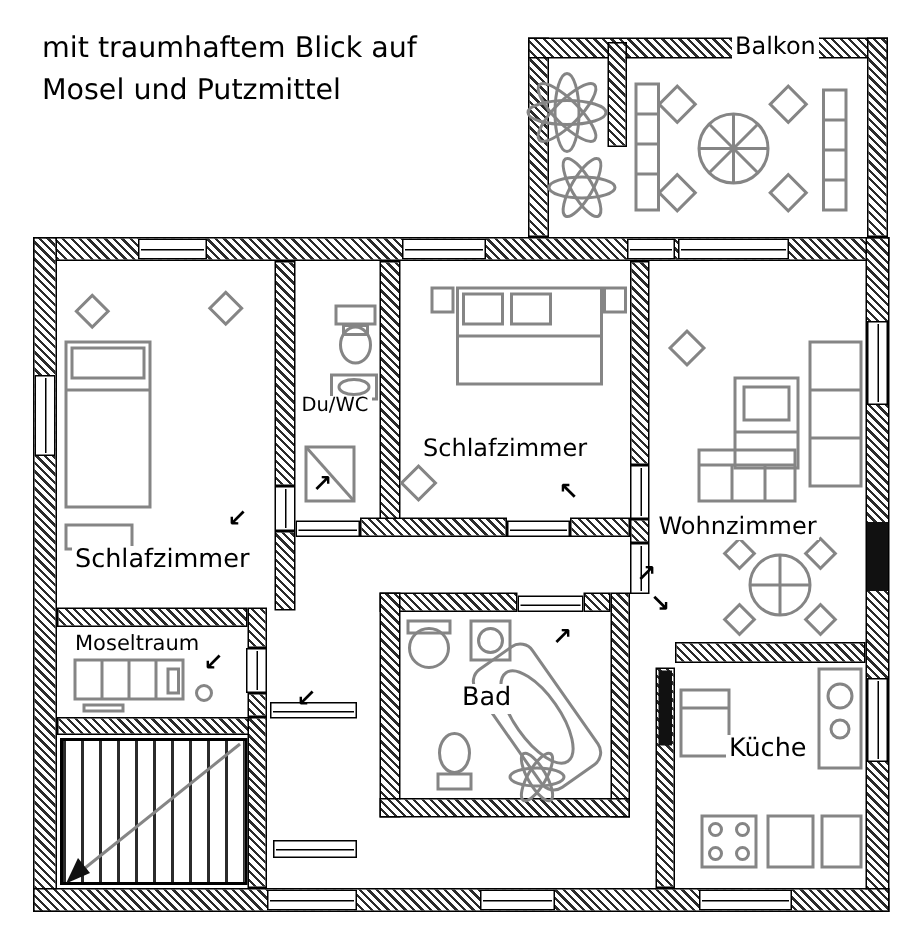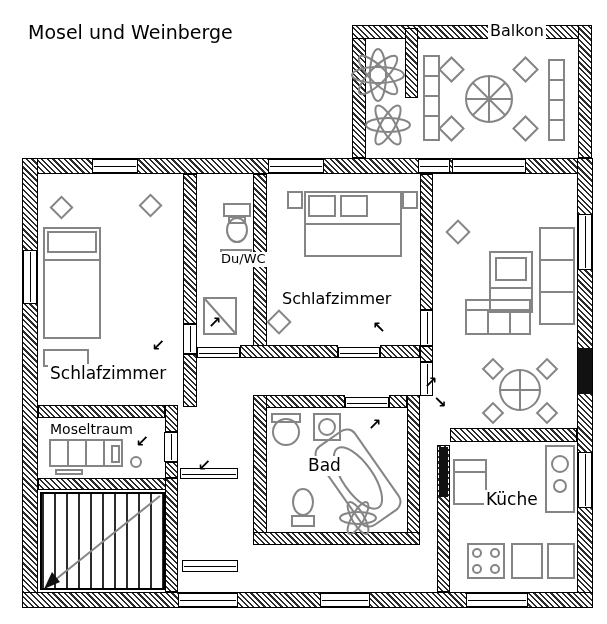--- a/index.html
+++ b/index.html
@@ -31,21 +31,22 @@
 
   #furn { position:absolute; left:0; top:0; pointer-events:none; }
   #furn * { stroke:#858585; fill:none; stroke-width:2; }
 </style>
 </head>
 <body>
 
 <div id="plan">
 
   <div class="title">
-    <div>Mosel und Weinberge</div>
+    <div>mit traumhaftem Blick auf</div>
+    <div>Mosel und Putzmittel</div>
   </div>
 
   <div class="wall" style="left:352px;top:25px;width:14px;height:133px;"></div>
   <div class="wall" style="left:352px;top:25px;width:240px;height:14px;"></div>
   <div class="wall" style="left:578px;top:25px;width:14px;height:133px;"></div>
   <div class="wall" style="left:405px;top:28px;width:13px;height:70px;"></div>
 
   <div class="wall" style="left:22px;top:158px;width:571px;height:16px;"></div>
   <div class="wall" style="left:22px;top:158px;width:16px;height:450px;"></div>
   <div class="wall" style="left:577px;top:158px;width:16px;height:450px;"></div>
@@ -291,19 +292,20 @@
   <span class="arrow" style="left:208px;top:312px;transform:rotate(-45deg);">→</span>
   <span class="arrow" style="left:372px;top:318px;transform:rotate(-135deg);">→</span>
   <span class="arrow" style="left:424px;top:372px;transform:rotate(-45deg);">→</span>
   <span class="arrow" style="left:434px;top:392px;transform:rotate(45deg);">→</span>
   <span class="arrow" style="left:368px;top:414px;transform:rotate(-45deg);">→</span>
   <span class="arrow" style="left:136px;top:432px;transform:rotate(135deg);">→</span>
   <span class="arrow" style="left:198px;top:456px;transform:rotate(135deg);">→</span>
 
   <div class="label" style="left:488px;top:22px;font-size:16px;">Balkon</div>
   <div class="label" style="left:48px;top:364px;font-size:17px;">Schlafzimmer</div>
-  <div class="label" style="left:199px;top:252px;font-size:13px;margin-left:20px;">Du/WC</div>
+  <div class="label" style="left:199px;top:264px;font-size:13px;">Du/WC</div>
   <div class="label" style="left:280px;top:290px;font-size:16px;">Schlafzimmer</div>
+  <div class="label" style="left:437px;top:342px;font-size:16px;">Wohnzimmer</div>
   <div class="label" style="left:48px;top:421px;font-size:14px;">Moseltraum</div>
   <div class="label" style="left:306px;top:456px;font-size:17px;">Bad</div>
   <div class="label" style="left:484px;top:490px;font-size:17px;">Küche</div>
 
 </div>
 
 </body></html>

